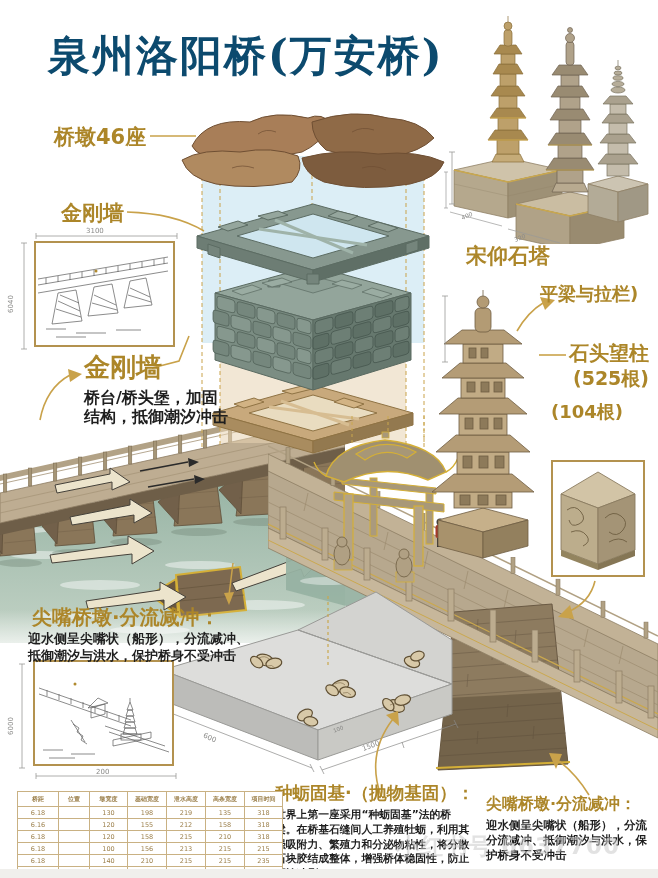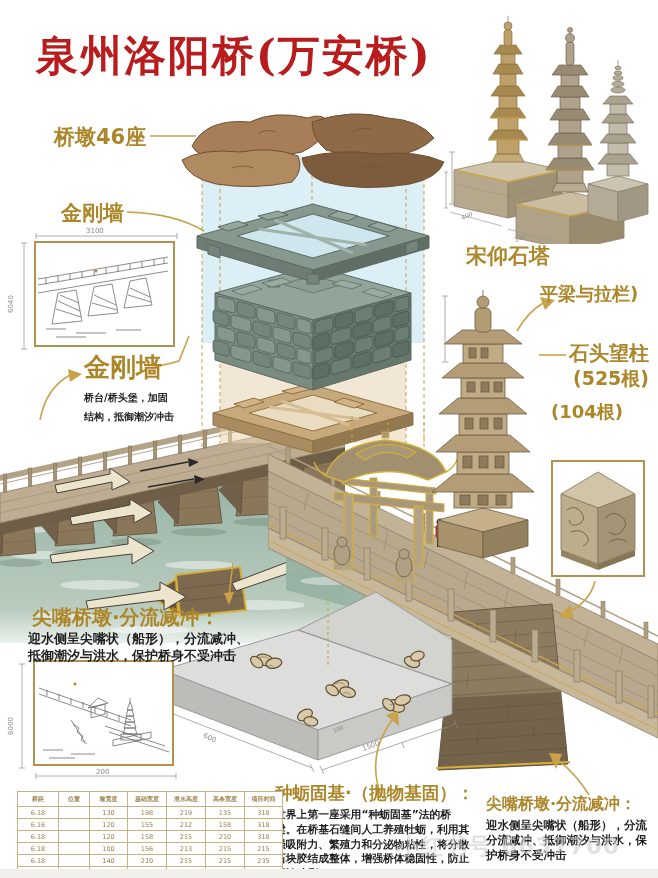--- a/index.html
+++ b/index.html
@@ -1,21 +1,21 @@
 <!DOCTYPE html>
 <html><head>
 <meta charset="utf-8">
 <style>
   html,body{margin:0;padding:0;background:#fff;}
   #canvas{position:relative;width:658px;height:878px;background:#ffffff;overflow:hidden;
           font-family:"DejaVu Sans","Liberation Sans",sans-serif;}
   .abs{position:absolute;}
   .gold{color:#ac8629;font-weight:bold;}
-  .title{font-family:"DejaVu Serif","Liberation Serif",serif;font-weight:bold;color:#b91c1c;
-         font-size:42px;letter-spacing:2px;white-space:nowrap;}
+  .title{font-family:"DejaVu Serif","Liberation Serif",serif;font-weight:bold;color:#0c4a6e;
+         font-size:42px;letter-spacing:2px;white-space:nowrap;margin-left:12px;}
   .callout{font-size:21px;white-space:nowrap;}
   .heading{white-space:nowrap;}
   .body-text{color:#1e1e1e;font-weight:bold;white-space:nowrap;}
   .dim{color:#8a8a88;font-size:7px;white-space:nowrap;}
   .frame-box{border:2px solid #b3924f;background:#fff;}
   table.spec{border-collapse:collapse;table-layout:fixed;width:258px;background:#fff;
              border:1.5px solid #c9b183;}
   table.spec th,table.spec td{border:1px solid #c9b183;color:#9b7f4a;text-align:center;
              padding:0;overflow:hidden;white-space:nowrap;}
   table.spec th{font-size:6px;height:14px;font-weight:bold;}
@@ -663,21 +663,21 @@
   <div class="abs gold callout" style="left:54px;top:123px">桥墩46座</div>
   <div class="abs gold callout" style="left:61px;top:199px">金刚墙</div>
   <div class="abs gold callout" style="left:466px;top:242px">宋仰石塔</div>
   <div class="abs gold callout" style="left:540px;top:282px;font-size:18px">平梁与拉栏)</div>
   <div class="abs gold callout" style="left:569px;top:340px;font-size:20px">石头望柱</div>
   <div class="abs gold callout" style="left:573px;top:366px;font-size:19px">(525根)</div>
   <div class="abs gold callout" style="left:551px;top:400px;font-size:18px">(104根)</div>
 
   <div class="abs" style="left:84px;top:350px">
     <div class="gold heading" style="font-size:26px">金刚墙</div>
-    <div class="body-text" style="font-size:10px;line-height:18.5px;margin-top:4px">
+    <div class="body-text" style="font-size:16px;line-height:18.5px;margin-top:4px">
       <div>桥台/桥头堡，加固</div>
       <div>结构，抵御潮汐冲击</div>
     </div>
   </div>
 
   <div class="abs" style="left:28px;top:604px">
     <div class="gold heading" style="font-size:20px;margin-left:4px">尖嘴桥墩·分流减冲：</div>
     <div class="body-text" style="font-size:13px;line-height:16.5px;">
       <div>迎水侧呈尖嘴状（船形），分流减冲、</div>
       <div>抵御潮汐与洪水，保护桥身不受冲击</div>

